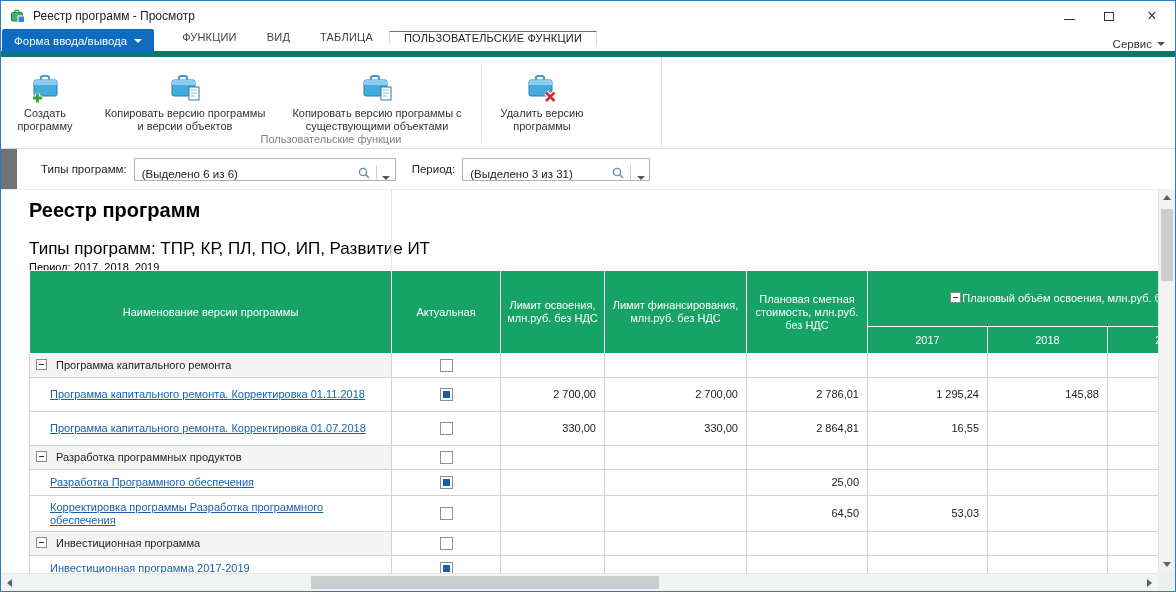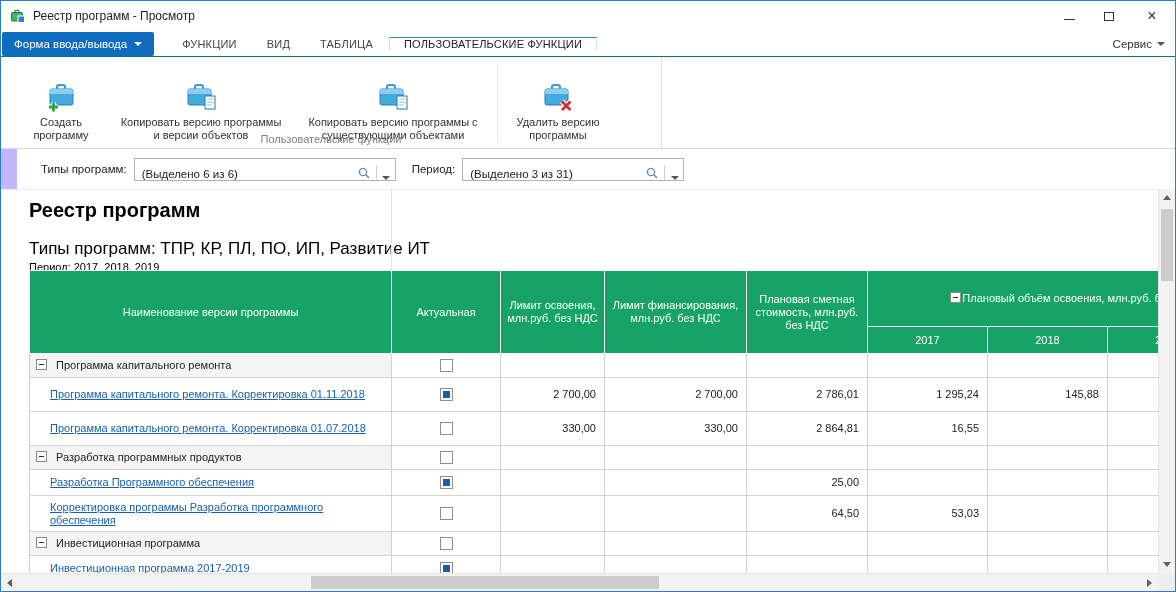--- a/index.html
+++ b/index.html
@@ -3,64 +3,64 @@
 <meta charset="utf-8">
 <style>
   :root{
     --header-green:#17a266;
     --accent-blue:#0e6bbd;
     --link-blue:#1660ad;
     --tab-active-blue:#2b88d8;
   }
   *{box-sizing:border-box;margin:0;padding:0}
   html,body{margin:0;background:#e8e8e8;font-family:"Liberation Sans","DejaVu Sans",sans-serif}
-  .window{position:relative;width:1176px;height:592px;background:#c4b5fd;border:1px solid #2a7cc9;overflow:hidden}
+  .window{position:relative;width:1176px;height:592px;background:#737373;border:1px solid #2a7cc9;overflow:hidden}
 
   
   .titlebar{position:absolute;left:0;top:0;right:0;height:30px;display:flex;align-items:center;padding-left:9px;background:#fff}
   .app-icon{display:flex;margin-right:7px}
   .title-text{font-size:12px;color:#222}
   .win-controls{position:absolute;right:0;top:0;height:30px;display:flex}
   .win-btn{width:40px;height:30px;display:flex;align-items:center;justify-content:center;cursor:default}
   .win-btn.close{width:46px}
   .glyph-min{display:block;width:11px;height:1px;background:#333;margin-top:6px}
   .glyph-max{display:block;width:10px;height:9px;border:1px solid #333}
   .glyph-close{font-size:16px;color:#333;line-height:1}
 
   
-  .tabrow{position:absolute;left:0;top:30px;right:0;height:26px;display:flex;align-items:center;border-bottom:1px solid #0f766e;background:#fff}
+  .tabrow{position:absolute;left:0;top:30px;right:0;height:26px;display:flex;align-items:flex-start;border-bottom:6px solid #0f766e;background:#fff}
   .app-menu{display:flex;align-items:center;gap:7px;margin:1px 0 1px 1px;height:24px;align-self:center;background:var(--accent-blue);color:#fff;border:none;border-radius:2px;padding:0 12px;font-family:inherit;font-size:11.5px;cursor:pointer}
   .caret{display:inline-block;width:0;height:0;border-left:4px solid transparent;border-right:4px solid transparent;border-top:4px solid #fff}
   .caret-dark{border-top-color:#555}
   .tab{display:flex;align-items:center;padding:0 14px;margin-left:2px;font-size:11px;color:#444;letter-spacing:.2px;cursor:pointer}
   .tab:first-of-type{margin-left:14px}
   .tab.active{background:#fff;border:1px solid #d9d9d9;border-top-color:var(--tab-active-blue);border-bottom:1px solid #fff;margin-bottom:-1px;color:#222}
   .service{position:absolute;right:10px;top:0;height:26px;display:flex;align-items:center;gap:5px;font-size:11.5px;color:#333;cursor:pointer}
 
   
   .ribbon{position:absolute;left:0;top:56px;right:0;height:92px;background:#fff;border-bottom:1px solid #d9d9d9}
   .ribbon-group{position:absolute;left:0;top:0;height:100%;width:661px;border-right:1px solid #e2e2e2}
-  .ribbon-buttons{display:flex;align-items:flex-end;padding:5px 0 0 16px}
+  .ribbon-buttons{display:flex;align-items:center;padding:5px 0 0 0}
   .rbtn{display:flex;flex-direction:column;align-items:center;background:none;border:none;padding:0;font-family:inherit;font-size:11px;line-height:13px;color:#333;cursor:pointer;text-align:center}
   .ricon{display:flex;margin-bottom:3px}
   .w1{width:88px}
   .w2{width:168px;margin-left:12px}
   .w3{width:196px;margin-left:10px}
   .w4{width:86px;margin-left:16px}
   .w5{width:108px;margin-left:4px}
   .vdiv{width:1px;background:#e6e6e6;height:78px;margin:2px 2px 0 6px}
   .group-label{position:absolute;bottom:3px;left:0;width:100%;text-align:center;font-size:11px;color:#7f7f7f}
 
   
   .filterbar{position:absolute;left:16px;top:148px;right:0;height:40px;display:flex;align-items:center;padding-left:24px;background:#fff}
   .flabel{font-size:11.5px;color:#222;margin-right:7px;white-space:nowrap}
   .flabel.period{margin-left:16px}
   .combo{display:flex;align-items:flex-end;height:23px;border:1px solid #b2b2b2;background:#fff;cursor:pointer}
   .combo-types{width:262px}
-  .combo-period{width:222px}
+  .combo-period{width:188px}
   .combo-value{flex:1;font-size:11.5px;color:#222;padding:0 7px;white-space:nowrap;overflow:hidden}
   .combo-search{display:flex;align-items:center;padding:0 4px}
   .combo-sep{width:1px;height:15px;background:#d0d0d0;margin:0 1px}
   .combo-caret{width:17px;display:flex;align-items:center;justify-content:center}
 
   
   .report{position:absolute;left:0;top:188px;width:1157px;height:384px;background:#fff;border-top:1px solid #ececec;overflow:hidden}
   .report-title{position:absolute;left:28px;top:9px;font-size:20px;font-weight:bold;color:#000;white-space:nowrap}
   .report-sub1{position:absolute;left:28px;top:49px;font-size:17px;color:#000;white-space:nowrap}
   .report-sub2{position:absolute;left:28px;top:71px;font-size:11px;color:#000;white-space:nowrap}

